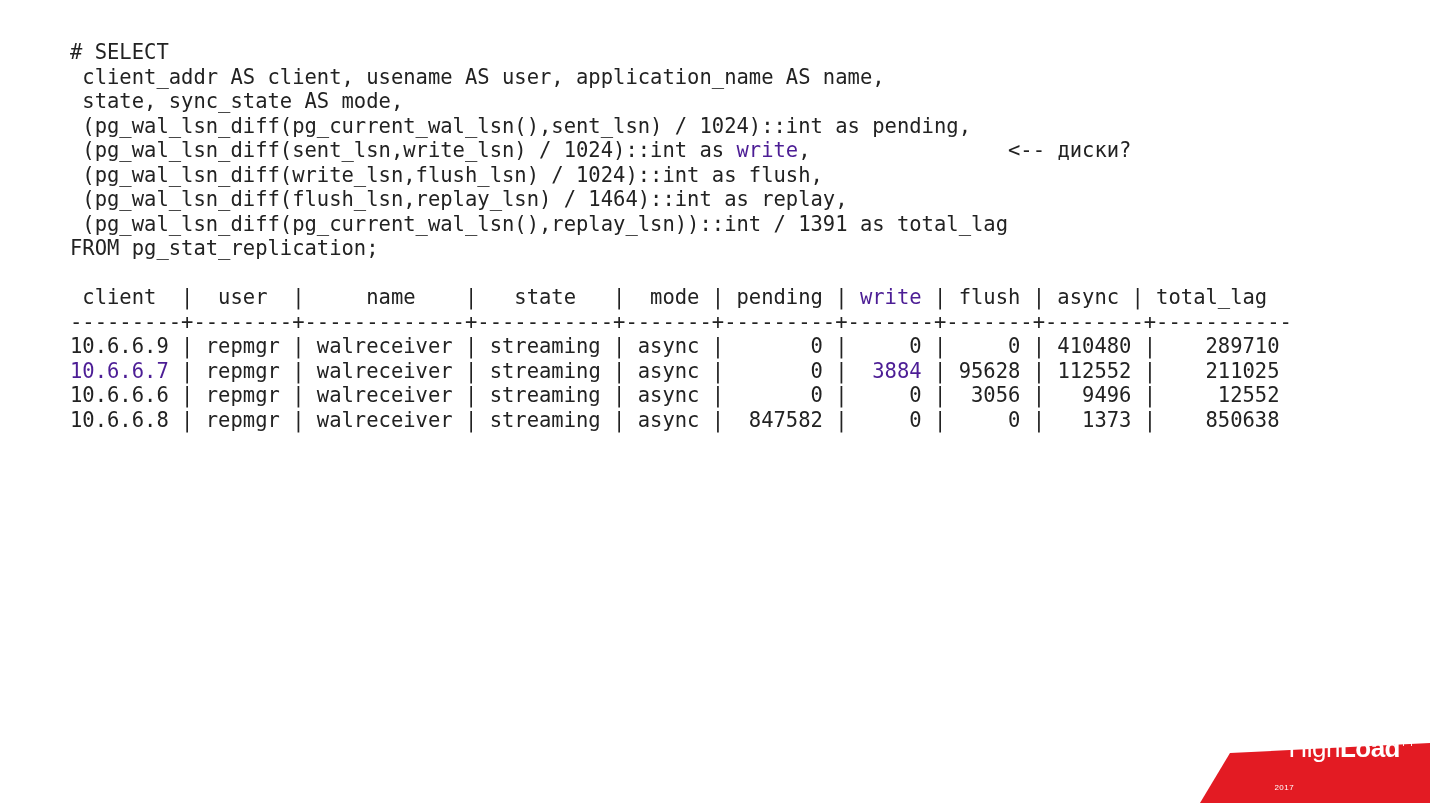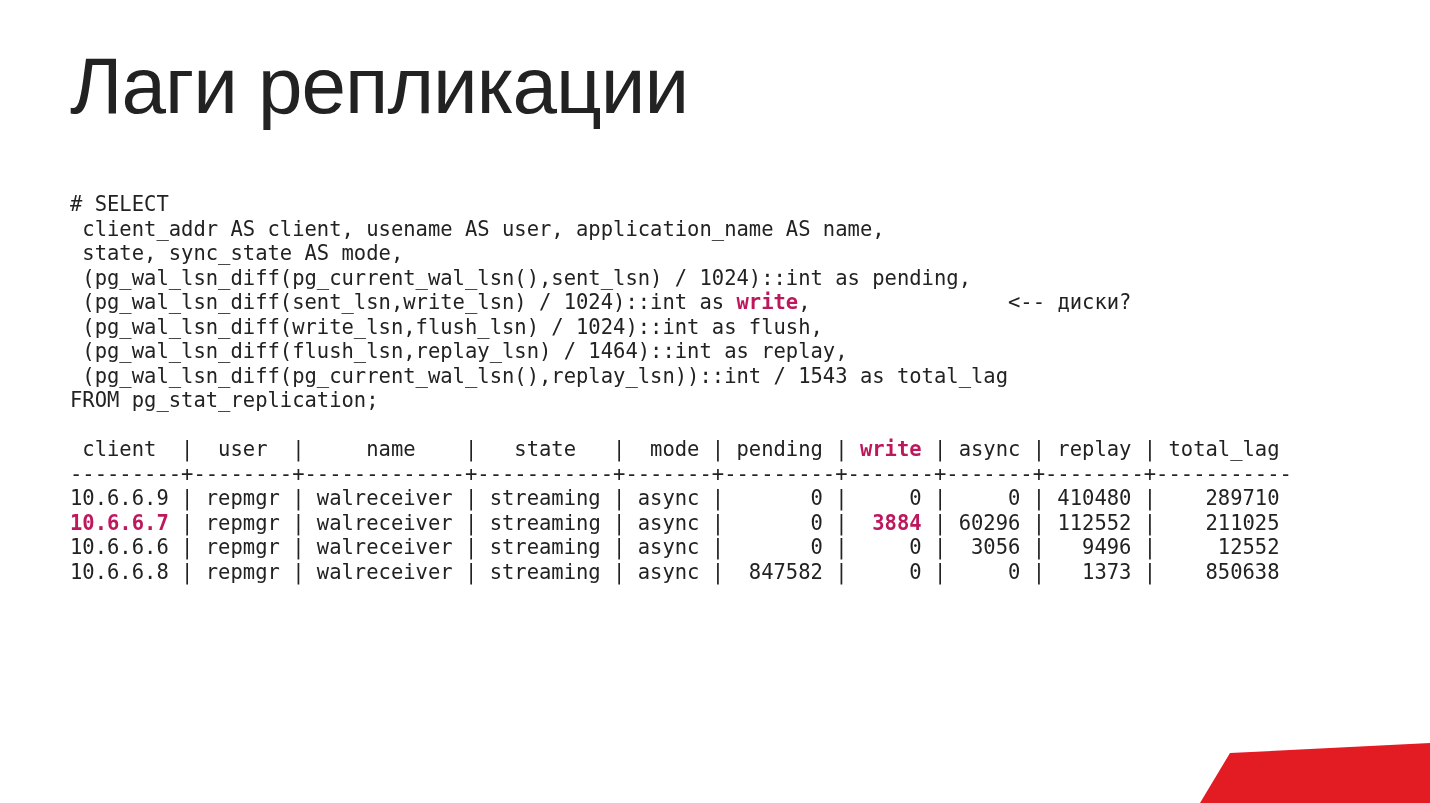--- a/index.html
+++ b/index.html
@@ -27,22 +27,22 @@
     letter-spacing: -1px;
   }
   .code-block {
     font-family: "DejaVu Sans Mono", "Liberation Mono", monospace;
     font-size: 20.5px;
     line-height: 24.5px;
     white-space: pre;
     color: #222;
   }
   .hl-red {
-    color: #be185d;
-    font-weight: bold;
+    color: #4c1d95;
+    font-weight: normal;
   }
   .logo-wrap {
     position: absolute;
     right: 0;
     bottom: 0;
     width: 230px;
     height: 60px;
   }
   .logo-bg {
     position: absolute;
@@ -74,38 +74,40 @@
     top: 2px;
     left: -14px;
     letter-spacing: 0.5px;
   }
 </style>
 </head>
 <body>
 
 <div class="slide">
 
-  <h1 class="title">Лаги репликации</h1>
 
   <div class="code-block"><span># SELECT</span>
 <span> client_addr AS client, usename AS user, application_name AS name,</span>
 <span> state, sync_state AS mode,</span>
 <span> (pg_wal_lsn_diff(pg_current_wal_lsn(),sent_lsn) / 1024)::int as pending,</span>
 <span> (pg_wal_lsn_diff(sent_lsn,write_lsn) / 1024)::int as </span><span class="hl-red">write</span><span>,                &lt;-- диски?</span>
 <span> (pg_wal_lsn_diff(write_lsn,flush_lsn) / 1024)::int as flush,</span>
 <span> (pg_wal_lsn_diff(flush_lsn,replay_lsn) / 1464)::int as replay,</span>
-<span> (pg_wal_lsn_diff(pg_current_wal_lsn(),replay_lsn))::int / 1543 as total_lag</span>
+<span> (pg_wal_lsn_diff(pg_current_wal_lsn(),replay_lsn))::int / 1391 as total_lag</span>
 <span>FROM pg_stat_replication;</span>
 
-<span> client  |  user  |     name    |   state   |  mode | pending | </span><span class="hl-red">write</span><span> | async | replay | total_lag</span>
+<span> client  |  user  |     name    |   state   |  mode | pending | </span><span class="hl-red">write</span><span> | flush | async | total_lag</span>
 <span>---------+--------+-------------+-----------+-------+---------+-------+-------+--------+-----------</span>
 <span>10.6.6.9 | repmgr | walreceiver | streaming | async |       0 |     0 |     0 | 410480 |    289710</span>
-<span class="hl-red">10.6.6.7</span><span> | repmgr | walreceiver | streaming | async |       0 |  </span><span class="hl-red">3884</span><span> | 60296 | 112552 |    211025</span>
+<span class="hl-red">10.6.6.7</span><span> | repmgr | walreceiver | streaming | async |       0 |  </span><span class="hl-red">3884</span><span> | 95628 | 112552 |    211025</span>
 <span>10.6.6.6 | repmgr | walreceiver | streaming | async |       0 |     0 |  3056 |   9496 |     12552</span>
 <span>10.6.6.8 | repmgr | walreceiver | streaming | async |  847582 |     0 |     0 |   1373 |    850638</span></div>
 
   <div class="logo-wrap">
     <svg class="logo-bg" width="230" height="60" viewBox="0 0 230 60">
       <polygon points="30,10 230,0 230,60 0,60" fill="#e31b23"></polygon>
     </svg>
+    <div class="logo-text">
+      <span class="thin">High</span><span class="bold">Load</span><span class="logo-plus">++</span><br><span class="logo-year">2017</span>
+    </div>
   </div>
 
 </div>
 
 </body></html>

